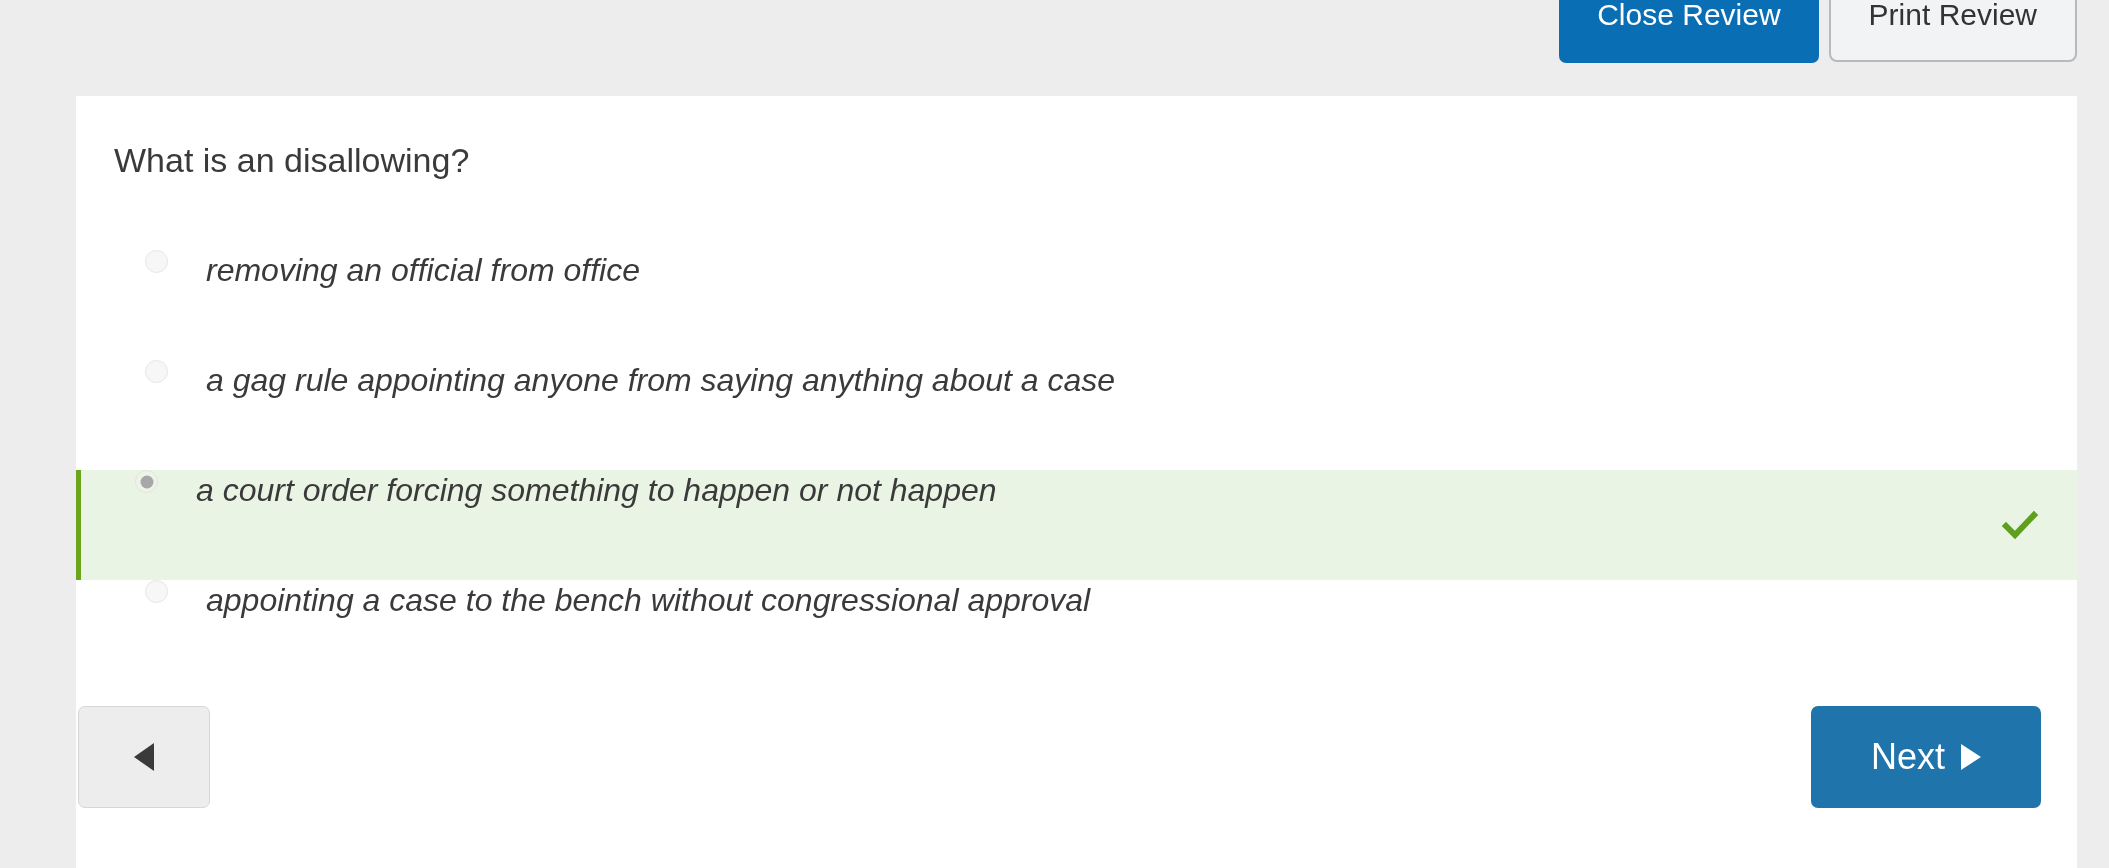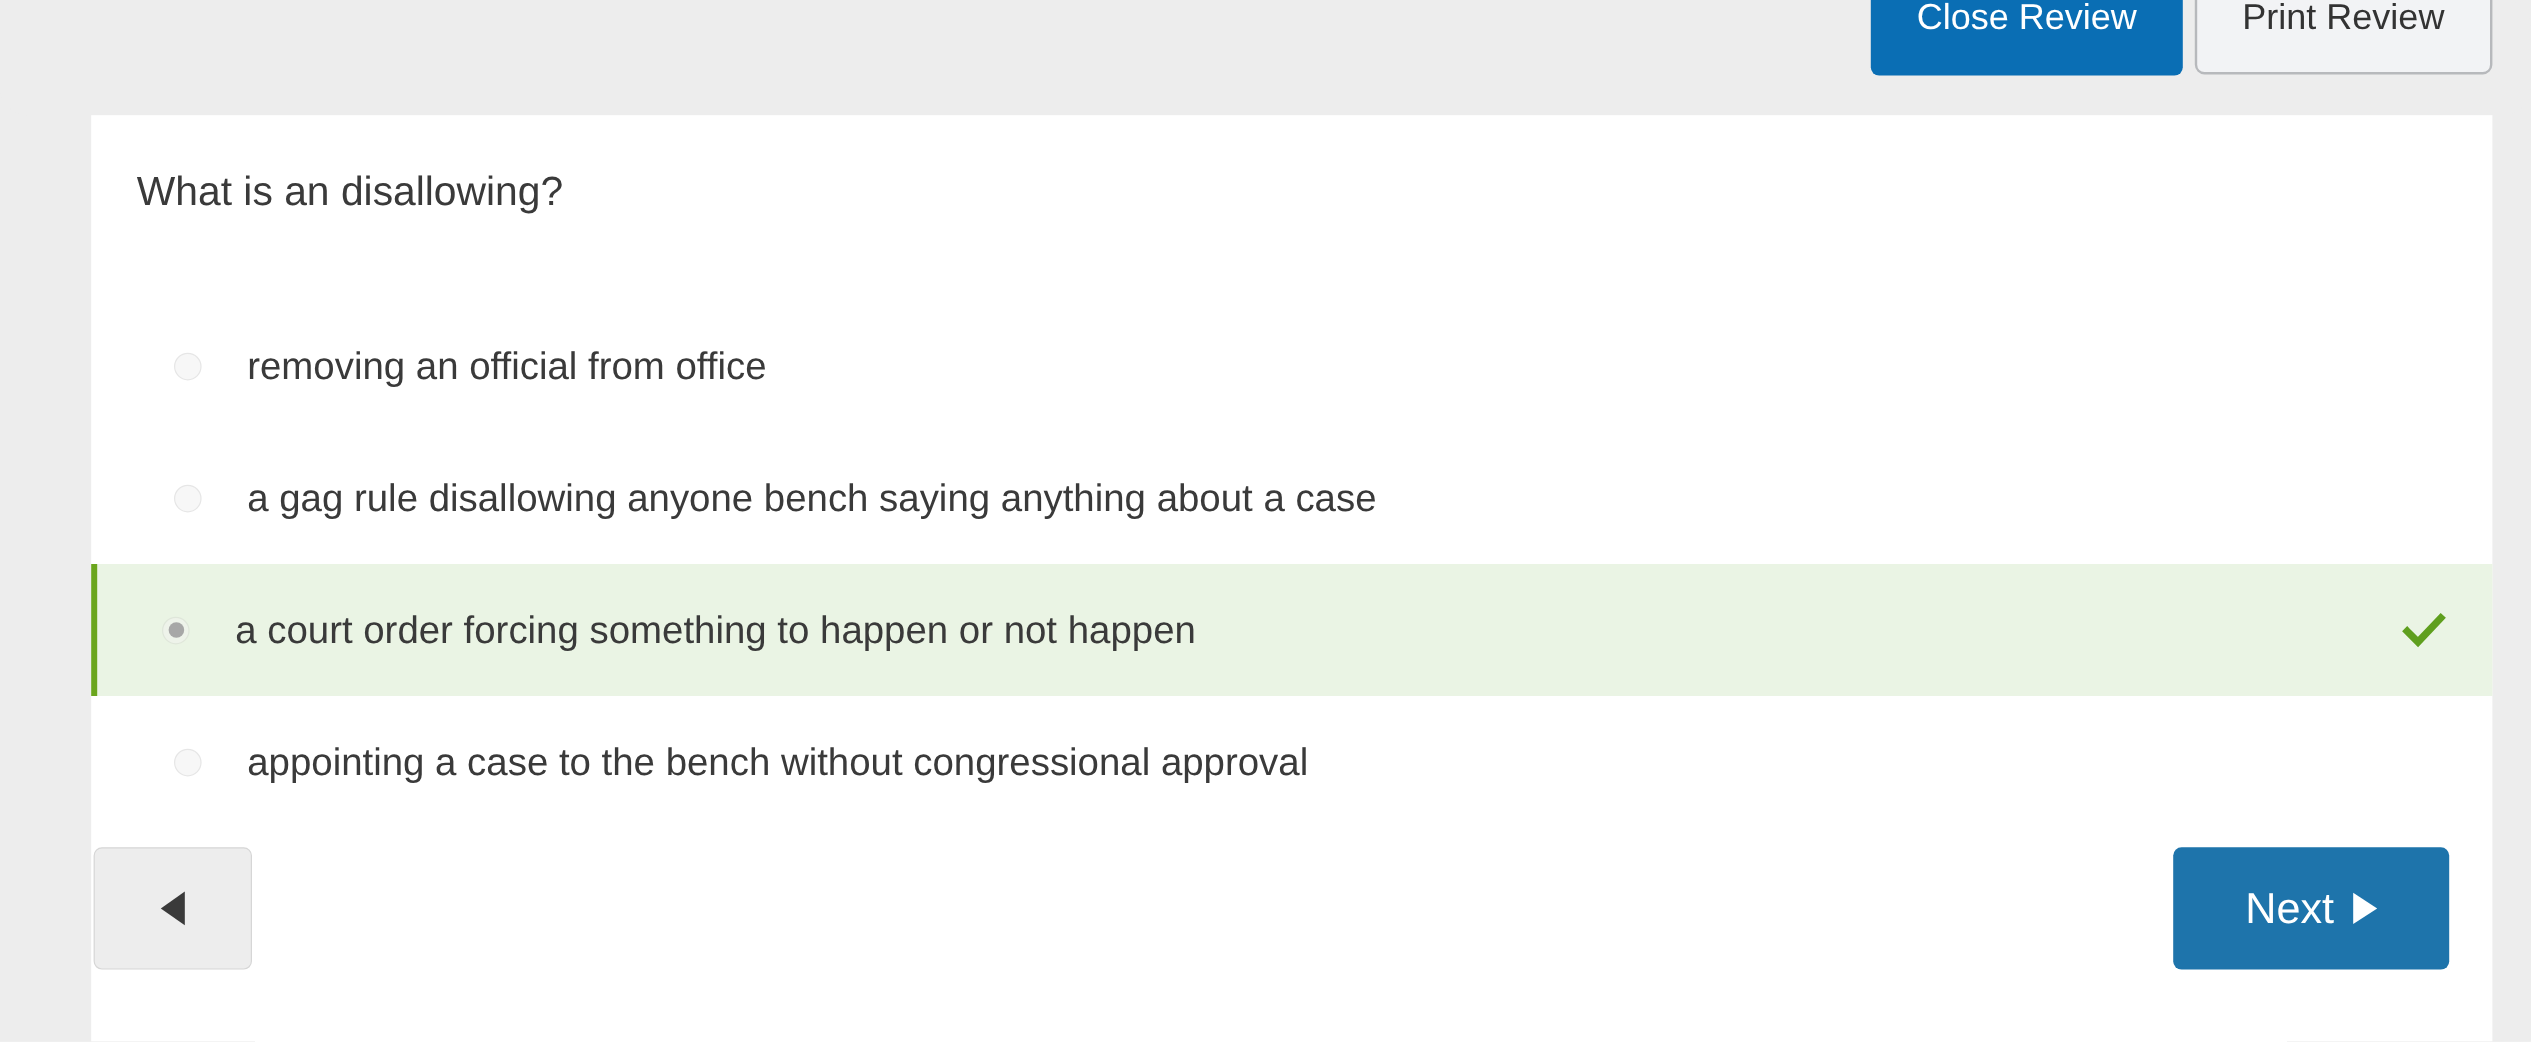--- a/index.html
+++ b/index.html
@@ -97,24 +97,24 @@
     position: absolute;
     left: 0;
     top: 154px;
     width: 2001px;
   }
 
   .answer-row {
     position: relative;
     height: 110px;
     display: flex;
-    align-items: center;
     padding-left: 38px;
     cursor: pointer;
     border-left: 5px solid transparent;
+    font-style: italic;
   }
   .answer-row.selected {
     background: #eaf4e4;
     border-left: 5px solid #6aa51d;
     padding-left: 28px;
   }
 
   .radio {
     width: 23px;
     height: 23px;
@@ -244,21 +244,21 @@
           
         </span>
         <span class="answer-text">removing an official from office</span>
 
       </div>
 
       <div class="answer-row">
         <span class="radio">
           
         </span>
-        <span class="answer-text">a gag rule disallowing anyone bench saying anything about a case</span>
+        <span class="answer-text">a gag rule appointing anyone from saying anything about a case</span>
 
       </div>
 
       <div class="answer-row selected">
         <span class="radio">
           <span class="dot"></span>
         </span>
         <span class="answer-text">a court order forcing something to happen or not happen</span>
         <span class="answer-mark">
           <svg width="38" height="38" viewBox="0 0 38 38" aria-hidden="true">

